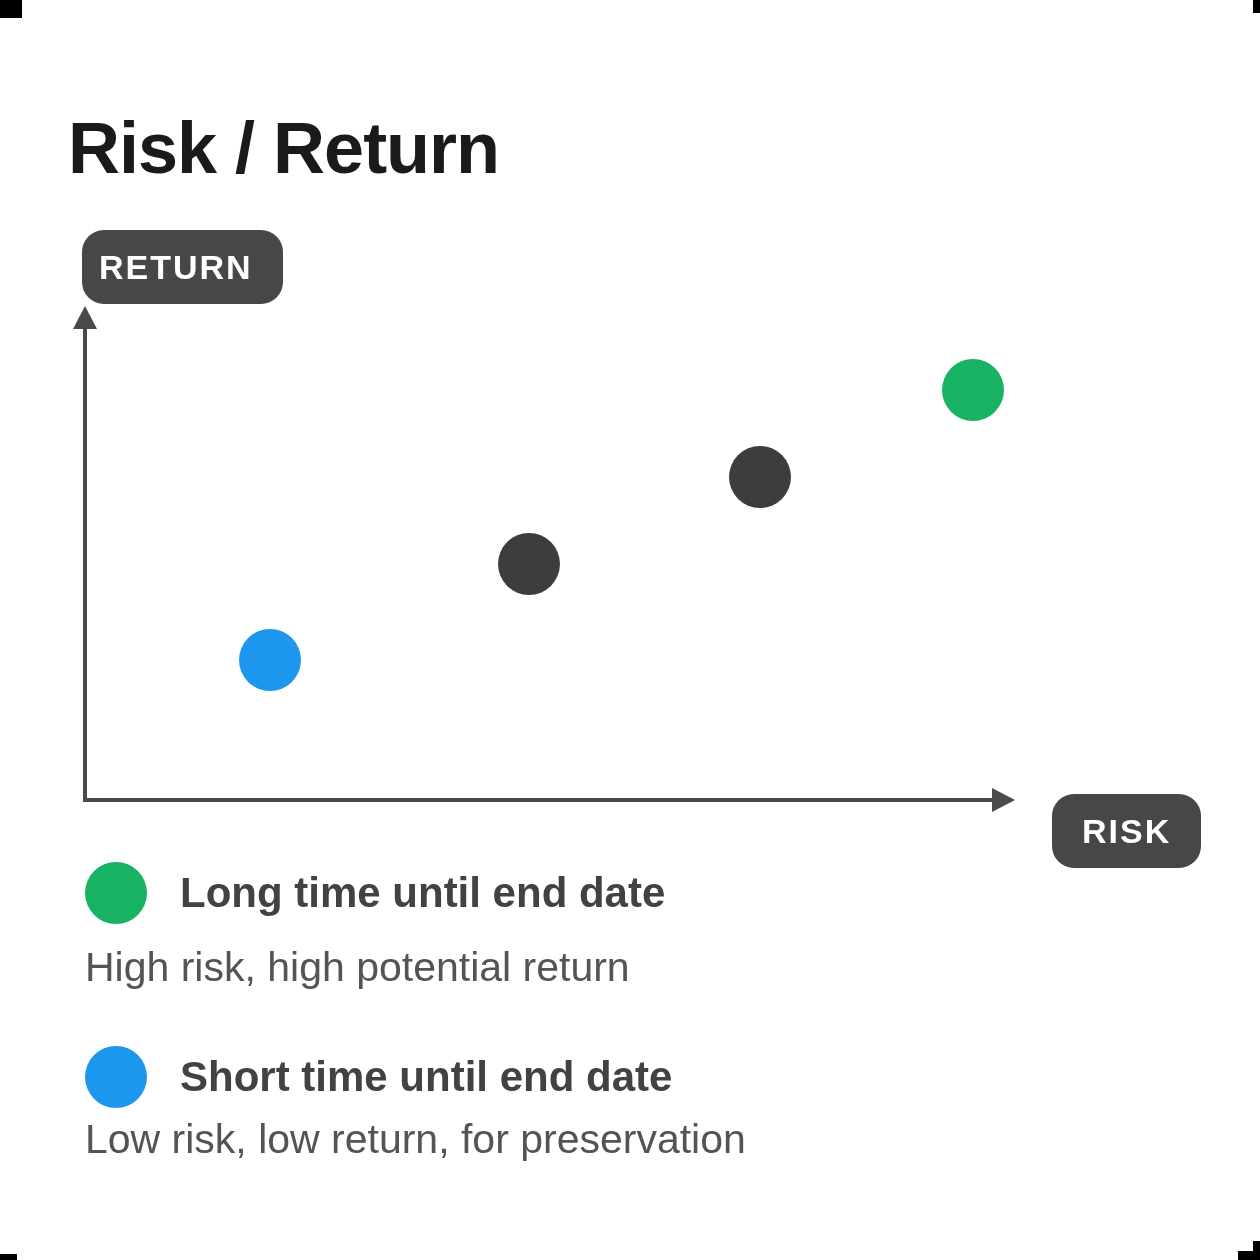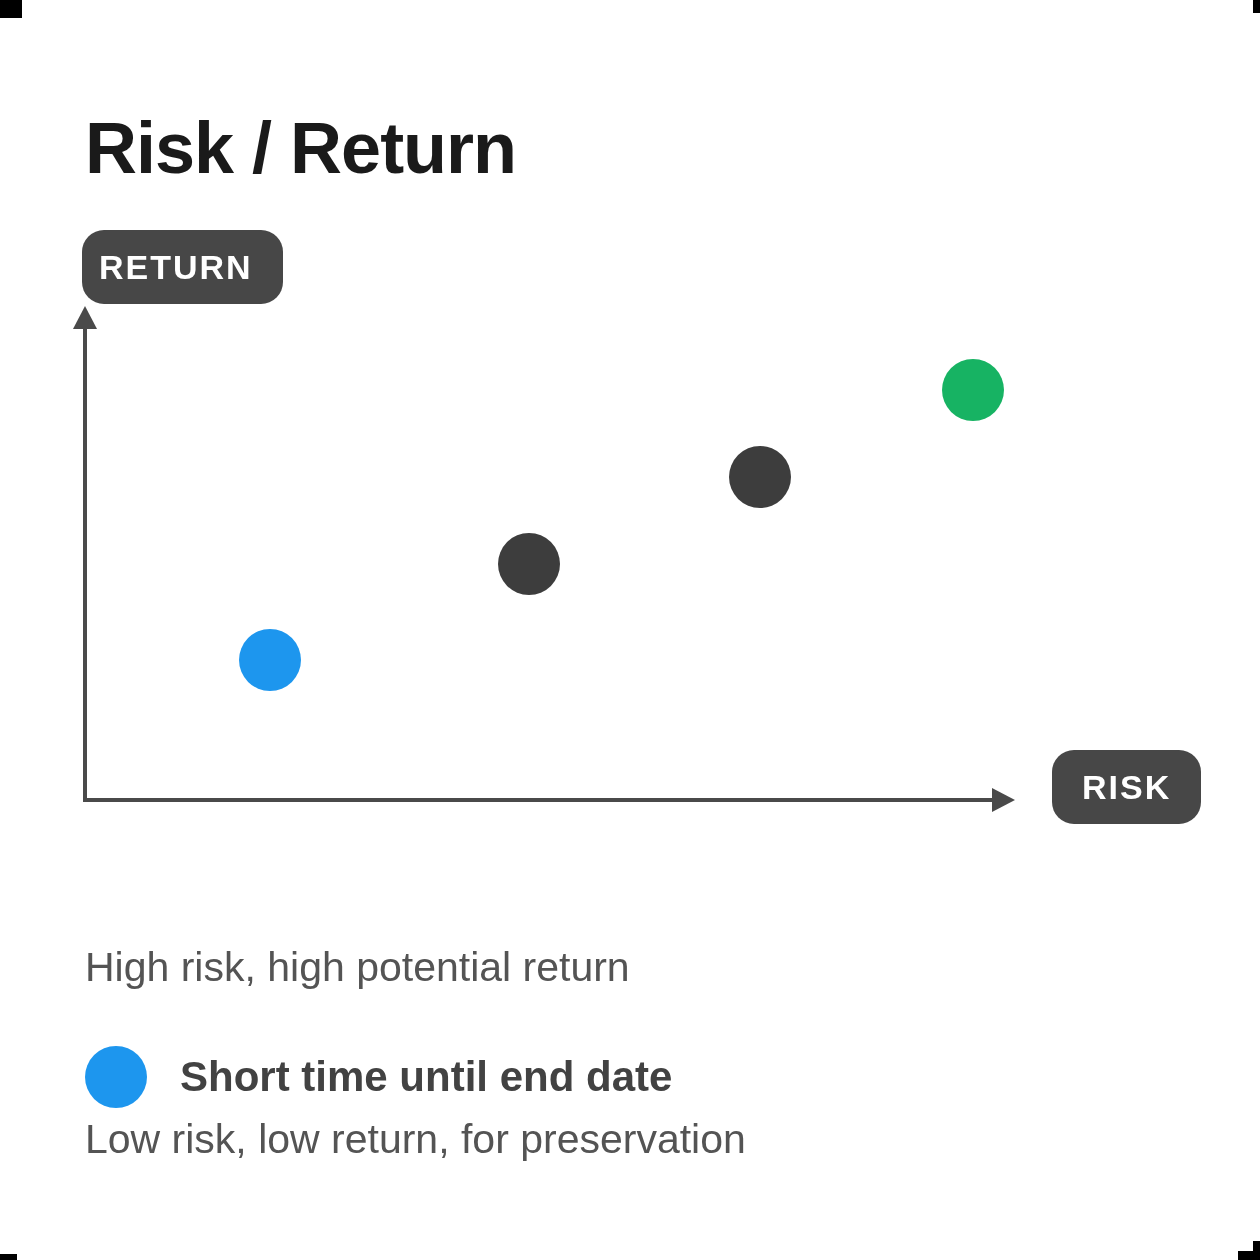--- a/index.html
+++ b/index.html
@@ -9,31 +9,31 @@
   }
   
   .corner{position:absolute;background:#000000;}
   .corner.tl{left:0;top:0;width:22px;height:18px;}
   .corner.tr{right:0;top:0;width:7px;height:13px;}
   .corner.bl{left:0;bottom:0;width:17px;height:6px;}
   .corner.br-v{right:0;bottom:0;width:7px;height:19px;}
   .corner.br-h{right:0;bottom:0;width:22px;height:9px;}
 
   .title{
-    position:absolute;left:85px;top:107px;margin:0;
+    position:absolute;left:68px;top:107px;margin:0;
     font-size:72px;font-weight:800;letter-spacing:-1px;color:#1a1a1a;
   }
 
   .axis-badge{
     position:absolute;background:#474747;color:#ffffff;
     font-weight:700;font-size:34px;letter-spacing:2px;
     padding:20px 30px;border-radius:22px;line-height:1;
   }
   .badge-return{left:82px;top:230px;padding-left:17px;}
-  .badge-risk{left:1052px;top:750px;text-align:right;}
+  .badge-risk{left:1052px;top:794px;text-align:right;}
 
   .axis-line{position:absolute;background:#4a4a4a;}
   .y-line{left:83px;top:320px;width:4px;height:482px;}
   .x-line{left:85px;top:798px;width:908px;height:4px;}
   .arrow-up{
     position:absolute;left:73px;top:306px;width:0;height:0;
     border-left:12px solid transparent;border-right:12px solid transparent;
     border-bottom:23px solid #4a4a4a;
   }
   .arrow-right{
@@ -82,20 +82,24 @@
     <div id="dots">
         <div class="dot" style="left: 239px; top: 629.22px; background: rgb(29, 150, 238);"></div>
         <div class="dot" style="left: 498px; top: 532.82px; background: rgb(61, 61, 61);"></div>
         <div class="dot" style="left: 729.25px; top: 446.06px; background: rgb(61, 61, 61);"></div>
         <div class="dot" style="left: 942px; top: 359.3px; background: rgb(23, 179, 99);"></div>
       </div>
   </div>
 
   <div class="axis-badge badge-risk">RISK</div>
 
+  <div class="legend-row first">
+    <span class="legend-swatch" style="background: rgb(23, 179, 99);"></span>
+    <span class="legend-label">Long time until end date</span>
+  </div>
   <div class="legend-desc first">High risk, high potential return</div>
 
   <div class="legend-row second">
     <span class="legend-swatch" style="background: rgb(29, 150, 238);"></span>
     <span class="legend-label">Short time until end date</span>
   </div>
   <div class="legend-desc second">Low risk, low return, for preservation</div>
 
 </div>
 

